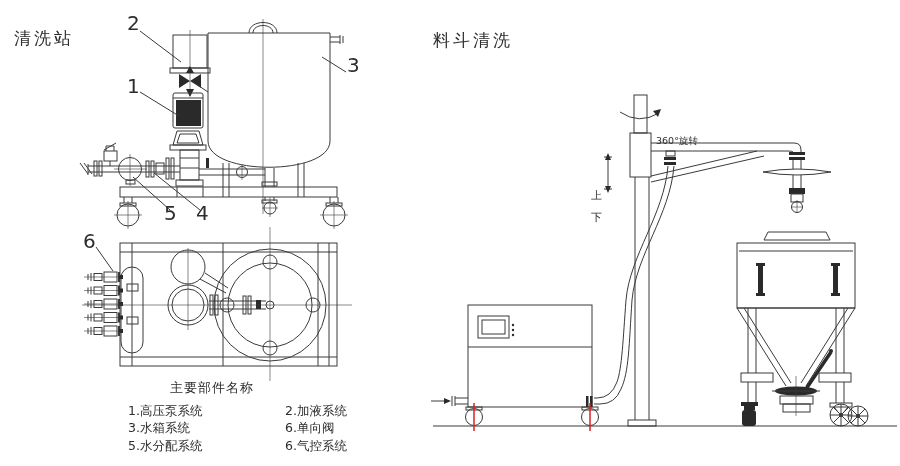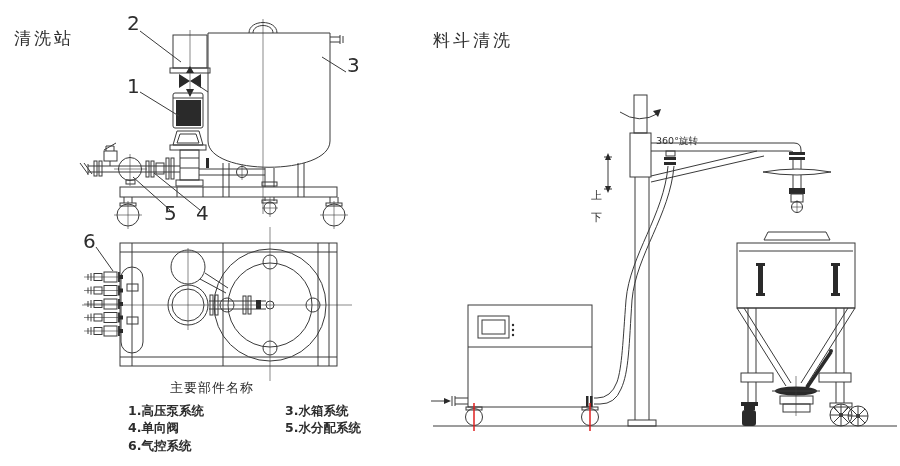--- a/index.html
+++ b/index.html
@@ -14,21 +14,21 @@
   .cl{fill:none;stroke:var(--line,#3a3a3a);stroke-width:0.6;}
   .thick{fill:none;stroke:var(--line,#3a3a3a);stroke-width:2;}
   .dk{fill:var(--dark,#2a2a2a);stroke:none;}
   .lnd{fill:none;stroke:var(--dark,#2a2a2a);}
   .rd{fill:none;stroke:var(--red,#e02020);stroke-width:1.5;}
   
   .title{position:absolute;font-size:17px;letter-spacing:3px;line-height:1;color:#2d2d2d;white-space:nowrap;}
   .callout{position:absolute;font-size:20px;line-height:1;color:#2d2d2d;}
   .ann{position:absolute;line-height:1;color:#2d2d2d;white-space:nowrap;margin-top:36px;}
   .legend-title{position:absolute;left:170px;top:381px;width:132px;font-size:13px;letter-spacing:1px;line-height:1;color:#2d2d2d;}
-  .legend{position:absolute;left:128px;top:402px;display:grid;grid-template-columns:157px 130px;line-height:17.3px;font-size:12.5px;color:#2d2d2d;font-weight:bold;}
+  .legend{position:absolute;left:128px;top:402px;display:grid;grid-template-columns:157px 130px;line-height:17.3px;font-size:12.5px;color:#2d2d2d;}
 </style>
 </head>
 <body style="background: rgb(255, 255, 255);">
 
 <div class="canvas">
 
   <svg class="art" style="left:0px" width="450" height="466" viewBox="0 0 450 466">
 
     <g>
 
@@ -300,22 +300,23 @@
   <span class="callout" style="left:127px;top:13px">2</span>
   <span class="callout" style="left:127px;top:76px">1</span>
   <span class="callout" style="left:347px;top:55px">3</span>
   <span class="callout" style="left:164px;top:203px">5</span>
   <span class="callout" style="left:196px;top:203px">4</span>
   <span class="callout" style="left:83px;top:231px">6</span>
 
   <div class="legend-title">主要部件名称</div>
   <div class="legend">
     <span>1.高压泵系统</span>
+    <span>2.加液系统</span>
     <span>3.水箱系统</span>
-    <span>4.单向阀</span>
+    <span>6.单向阀</span>
     <span>5.水分配系统</span>
     <span>6.气控系统</span>
   </div>
 
   <span class="ann" style="left:656px;top:100px;font-size:9.5px">360°旋转</span>
   <span class="ann" style="left:591px;top:154px;font-size:11px">上</span>
   <span class="ann" style="left:591px;top:176px;font-size:11px">下</span>
 
 </div>
 

